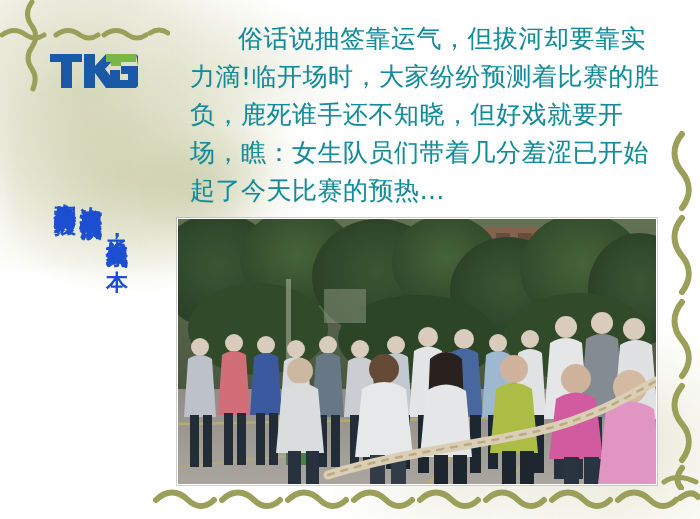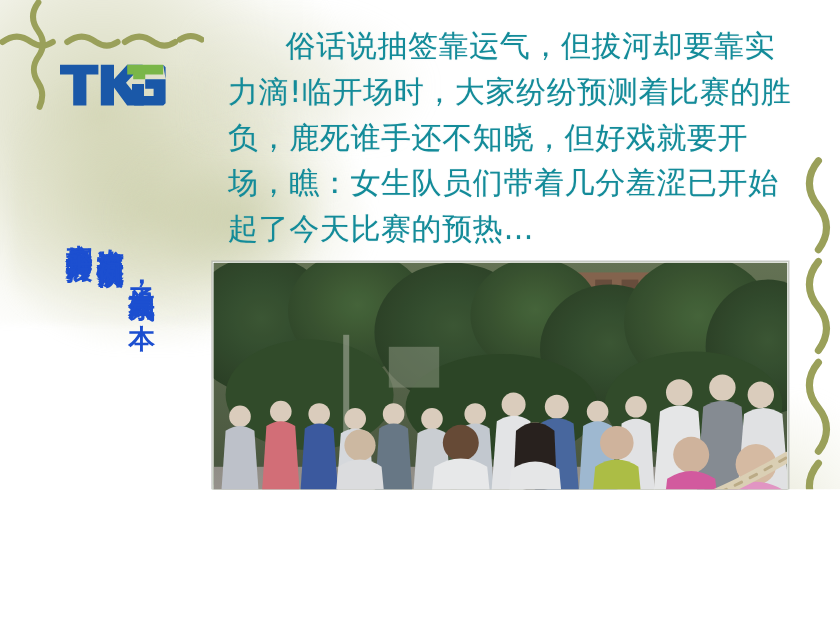--- a/index.html
+++ b/index.html
@@ -7,21 +7,21 @@
     padding: 0;
     background: #ffffff;
   }
   body {
     font-family: "DejaVu Sans", "Liberation Sans", sans-serif;
   }
 
   .slide {
     position: relative;
     width: 700px;
-    height: 408px;
+    height: 519px;
     overflow: hidden;
     background: #ffffff;
   }
 
   
   .wm {
     position: absolute;
     pointer-events: none;
   }
   .wm-a {

